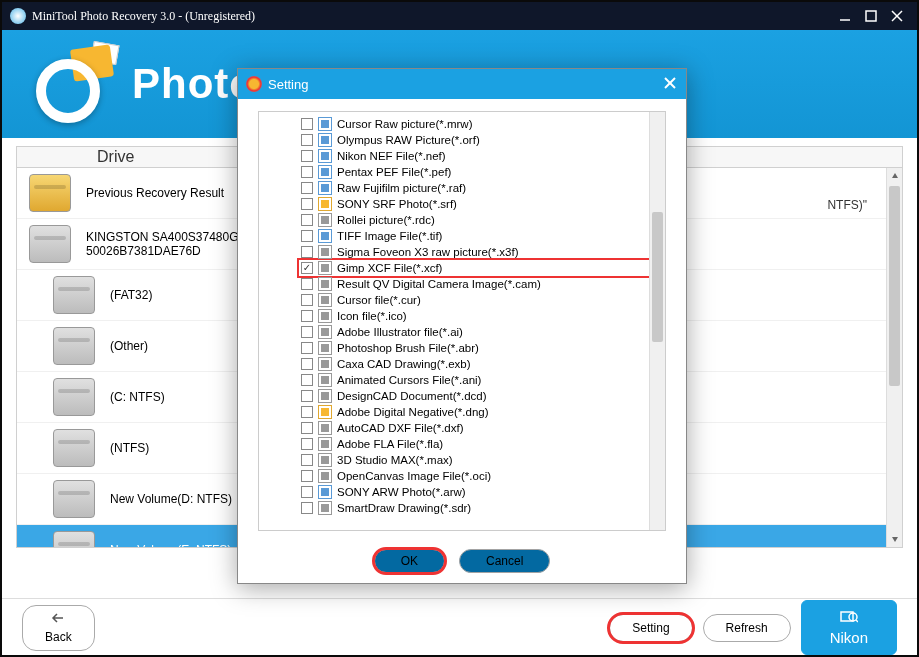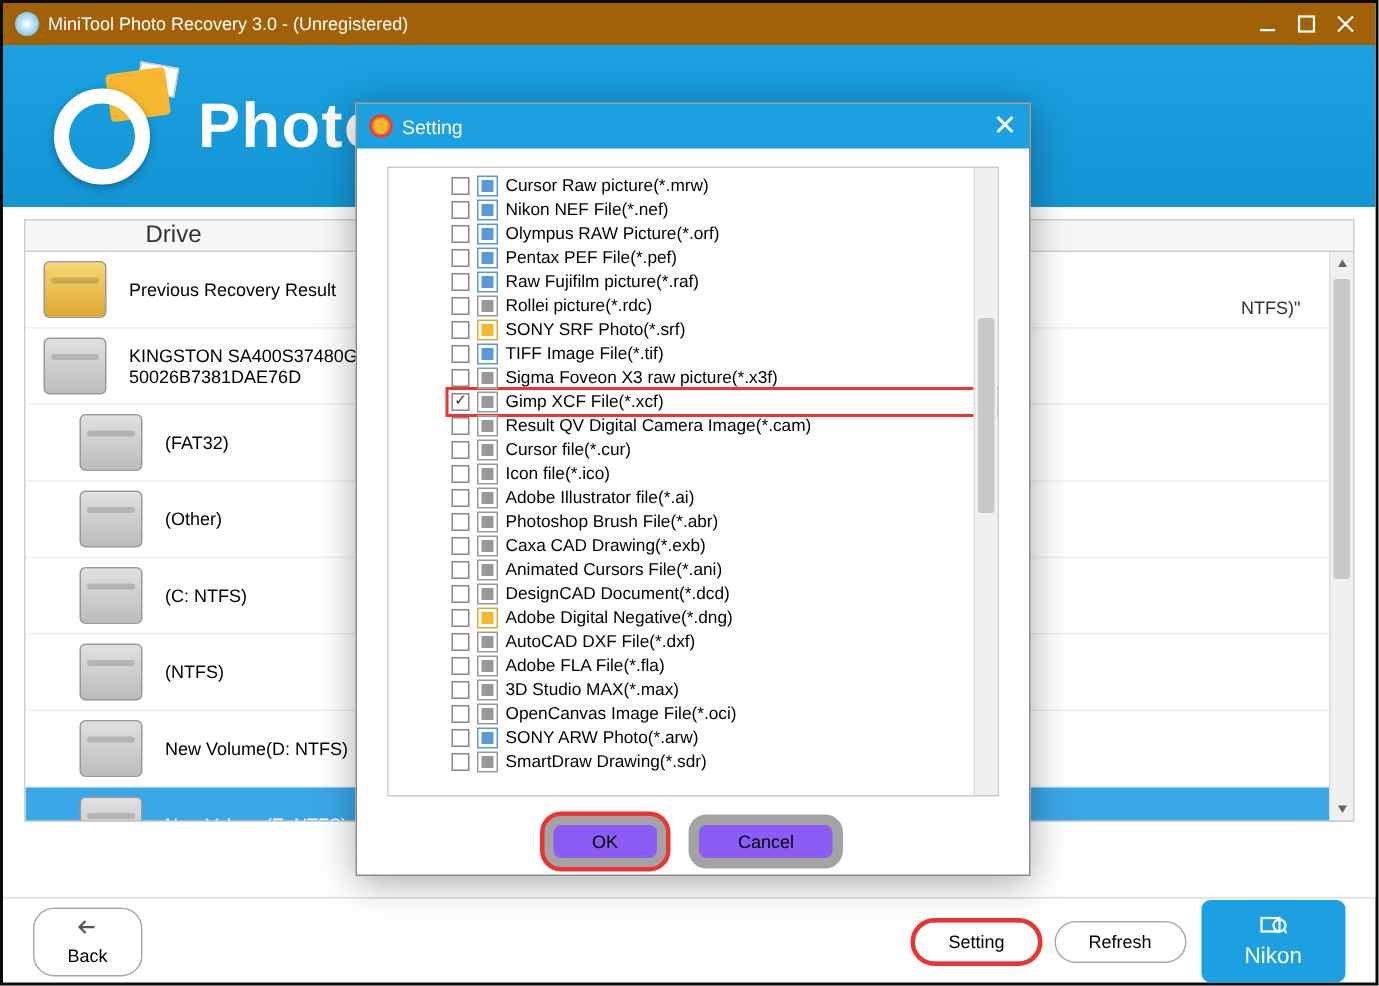--- a/index.html
+++ b/index.html
@@ -1,17 +1,17 @@
 <!DOCTYPE html>
 <html><head>
 <meta charset="utf-8">
 <style>
 * { box-sizing: border-box; margin: 0; padding: 0; }
 body { font-family: "Segoe UI", Tahoma, sans-serif; font-size: 12px; background: #fff; width: 919px; height: 657px; overflow: hidden; position: relative; border: 2px solid #0a0a0a; }
-.titlebar { height: 28px; background: #a16207; display: flex; align-items: center; padding: 0 8px; color: #fff; }
+.titlebar { height: 28px; background: #0f172a; display: flex; align-items: center; padding: 0 8px; color: #fff; font-family: Liberation Serif, serif; }
 .titlebar .icon { width: 16px; height: 16px; margin-right: 6px; background: radial-gradient(circle,#fff,#4fb4e8); border-radius: 50%; }
 .titlebar .title { flex: 1; font-size: 12px; }
 .titlebar .winbtn { width: 24px; height: 24px; display: flex; align-items: center; justify-content: center; cursor: pointer; color: #fff; font-size: 14px; margin-left: 2px; }
 .titlebar .winbtn svg { width: 12px; height: 12px; stroke: #fff; stroke-width: 1.5; fill: none; }
 .banner { height: 108px; background: linear-gradient(#1ba1e2,#1395d4); display: flex; align-items: center; padding-left: 30px; }
 .banner .logo { width: 90px; height: 90px; position: relative; }
 .banner .logo .ring { width: 64px; height: 64px; border: 10px solid #fff; border-radius: 50%; position: absolute; left: 4px; top: 20px; box-shadow: 0 2px 6px rgba(0,0,0,.3); }
 .banner .logo .folder { width: 40px; height: 32px; background: #f7b731; position: absolute; left: 40px; top: 8px; border-radius: 3px; transform: rotate(-8deg); }
 .banner .logo .photo { width: 26px; height: 20px; background: #fff; border: 1px solid #ccc; position: absolute; left: 60px; top: 4px; transform: rotate(10deg); }
 .banner .text { color: #fff; font-size: 42px; font-weight: 600; margin-left: 10px; letter-spacing: 1px; }
@@ -50,21 +50,21 @@
 .modal .treerow .cb { width: 12px; height: 12px; border: 1px solid #888; background: #fff; flex-shrink: 0; }
 .modal .treerow .cb.chk::after { content: '✓'; font-size: 10px; line-height: 10px; color: #333; display: block; text-align: center; }
 .modal .treerow .ficon { width: 14px; height: 14px; flex-shrink: 0; background: #fff; border: 1px solid #5a9ad6; position: relative; }
 .modal .treerow .ficon::after { content:''; position:absolute; left:2px; top:2px; width:8px; height:8px; background:#5a9ad6; }
 .modal .treerow .ficon.gray { border-color:#999; } .modal .treerow .ficon.gray::after{ background:#999; }
 .modal .treerow .ficon.orange { border-color:#e0a830; } .modal .treerow .ficon.orange::after{ background:#f7b731; }
 .modal .treerow.highlight { outline: 2px solid #e33; outline-offset: 0; padding: 0 2px; margin-left: -2px; }
 .modal .mscroll { position: absolute; right: 0; top: 0; bottom: 0; width: 16px; background: #f0f0f0; border-left: 1px solid #ddd; }
 .modal .mscroll .thumb { position: absolute; left: 2px; right: 2px; top: 100px; height: 130px; background: #c8c8c8; border-radius: 2px; }
 .modal .mfoot { height: 44px; display: flex; align-items: center; justify-content: center; gap: 14px; }
-.modal .mbtn { padding: 4px 26px; border: 7px solid #a3a3a3; border-radius: 12px; background: #8b5cf6; cursor: pointer; font-size: 12px; }
+.modal .mbtn { padding: 4px 26px; border: 1px solid #a3a3a3; border-radius: 12px; background: #0369a1; cursor: pointer; font-size: 12px; }
 .modal .mbtn.highlight-red { outline: 3px solid #e33; }
 </style>
 </head>
 <body>
 
 <div class="titlebar">
   <div class="icon"></div>
   <div class="title">MiniTool Photo Recovery 3.0 - (Unregistered)</div>
   <div class="winbtn">
       <svg viewBox="0 0 12 12">
@@ -201,46 +201,46 @@
     <div class="treewrap">
       <div class="tree" id="tree">
           <div class="treerow">
             <div class="cb"></div>
             <div class="ficon "></div>
             <span>Cursor Raw picture(*.mrw)</span>
           </div>
           <div class="treerow">
             <div class="cb"></div>
             <div class="ficon "></div>
+            <span>Olympus RAW Picture(*.orf)</span>
+          </div>
+          <div class="treerow">
+            <div class="cb"></div>
+            <div class="ficon "></div>
             <span>Nikon NEF File(*.nef)</span>
           </div>
           <div class="treerow">
             <div class="cb"></div>
             <div class="ficon "></div>
-            <span>Olympus RAW Picture(*.orf)</span>
-          </div>
-          <div class="treerow">
-            <div class="cb"></div>
-            <div class="ficon "></div>
             <span>Pentax PEF File(*.pef)</span>
           </div>
           <div class="treerow">
             <div class="cb"></div>
             <div class="ficon "></div>
             <span>Raw Fujifilm picture(*.raf)</span>
-          </div>
-          <div class="treerow">
-            <div class="cb"></div>
-            <div class="ficon gray"></div>
-            <span>Rollei picture(*.rdc)</span>
           </div>
           <div class="treerow">
             <div class="cb"></div>
             <div class="ficon orange"></div>
             <span>SONY SRF Photo(*.srf)</span>
+          </div>
+          <div class="treerow">
+            <div class="cb"></div>
+            <div class="ficon gray"></div>
+            <span>Rollei picture(*.rdc)</span>
           </div>
           <div class="treerow">
             <div class="cb"></div>
             <div class="ficon "></div>
             <span>TIFF Image File(*.tif)</span>
           </div>
           <div class="treerow">
             <div class="cb"></div>
             <div class="ficon gray"></div>
             <span>Sigma Foveon X3 raw picture(*.x3f)</span>

